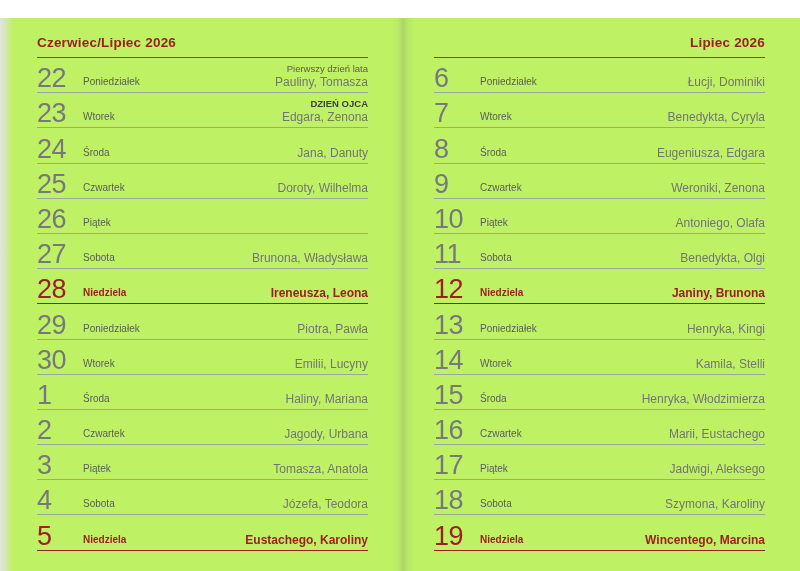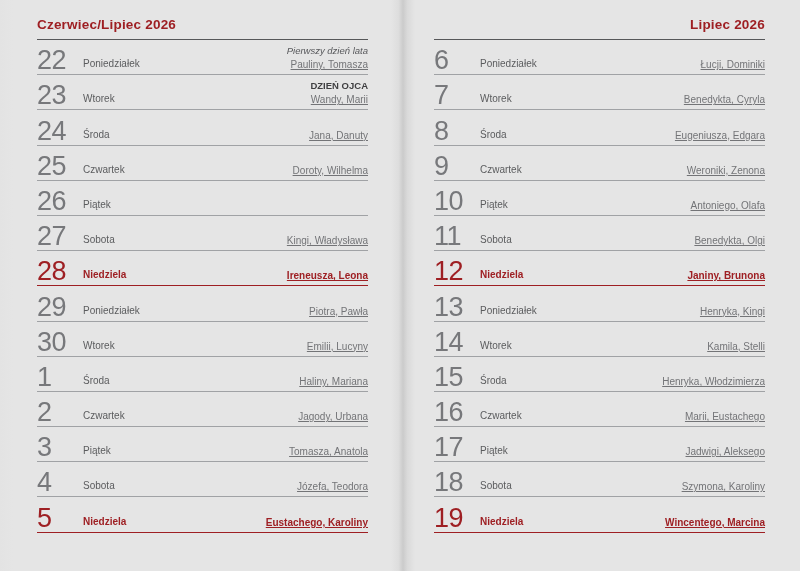--- a/index.html
+++ b/index.html
@@ -2,21 +2,21 @@
 <html style="--red: #9e1f23; --header-line: #565759; --line-gray: #a0a2a5; --num-gray: #77787b; --weekday-gray: #5b5c5e; --names-gray: #737477; --special-dark: #3f3f41;"><head>
 <meta charset="utf-8">
 <style>
   html,body{margin:0;padding:0;}
   body{
     width:800px;height:571px;overflow:hidden;position:relative;
     background:#ffffff;
     font-family:"Liberation Sans",sans-serif;
     -webkit-font-smoothing:antialiased;
   }
-  .book{position:absolute;inset:0;background:#e5e5e5;}
+  .book{position:absolute;inset:0;background:#bef264;margin-top:18px;}
   .edge-left{
     position:absolute;left:0;top:0;bottom:0;width:13px;
     background:linear-gradient(90deg,#e3e3e3 0%,rgba(255,255,255,0) 100%);
   }
   .seam{
     position:absolute;left:391px;top:0;bottom:0;width:30px;
     background:linear-gradient(90deg,
       rgba(120,120,120,0) 0%,
       rgba(120,120,120,0.07) 25%,
       rgba(120,120,120,0.24) 40%,
@@ -51,22 +51,22 @@
   .weekday{
     position:absolute;left:46px;bottom:5px;
     font-size:10px;line-height:11px;color:var(--weekday-gray,#5b5c5e);
     white-space:nowrap;
   }
   .right-block{
     position:absolute;right:0;bottom:4px;text-align:right;
   }
   .special{font-size:9.5px;line-height:11px;margin-bottom:3px;white-space:nowrap;}
   .special-bold{font-weight:bold;color:var(--special-dark,#3f3f41);}
-  .special-italic{font-style:italic;color:#57585b;}
-  .names{font-size:10px;line-height:11px;color:var(--names-gray,#737477);white-space:nowrap;text-decoration:underline;}
+  .special-italic{color:#57585b;}
+  .names{font-size:12px;line-height:11px;color:var(--names-gray,#737477);white-space:nowrap;}
   .row.sunday .num{color:var(--red,#9e1f23);}
   .row.sunday .weekday{color:var(--red,#9e1f23);font-weight:bold;}
   .row.sunday .names{color:var(--red,#9e1f23);font-weight:bold;}
 </style>
 </head>
 <body>
 
 <div class="book">
   <div class="edge-left"></div>
 
@@ -81,21 +81,21 @@
           <div class="right-block">
             <div class="special special-italic">Pierwszy dzień lata</div>
             <div class="names">Pauliny, Tomasza</div>
           </div>
         </div>
         <div class="row">
           <span class="num">23</span>
           <span class="weekday">Wtorek</span>
           <div class="right-block">
             <div class="special special-bold">DZIEŃ OJCA</div>
-            <div class="names">Wandy, Marii</div>
+            <div class="names">Edgara, Zenona</div>
           </div>
         </div>
         <div class="row">
           <span class="num">24</span>
           <span class="weekday">Środa</span>
           <div class="right-block">
             <div class="names">Jana, Danuty</div>
           </div>
         </div>
         <div class="row">
@@ -106,21 +106,21 @@
           </div>
         </div>
         <div class="row">
           <span class="num">26</span>
           <span class="weekday">Piątek</span>
         </div>
         <div class="row">
           <span class="num">27</span>
           <span class="weekday">Sobota</span>
           <div class="right-block">
-            <div class="names">Kingi, Władysława</div>
+            <div class="names">Brunona, Władysława</div>
           </div>
         </div>
         <div class="row sunday">
           <span class="num">28</span>
           <span class="weekday">Niedziela</span>
           <div class="right-block">
             <div class="names">Ireneusza, Leona</div>
           </div>
         </div>
         <div class="row">

